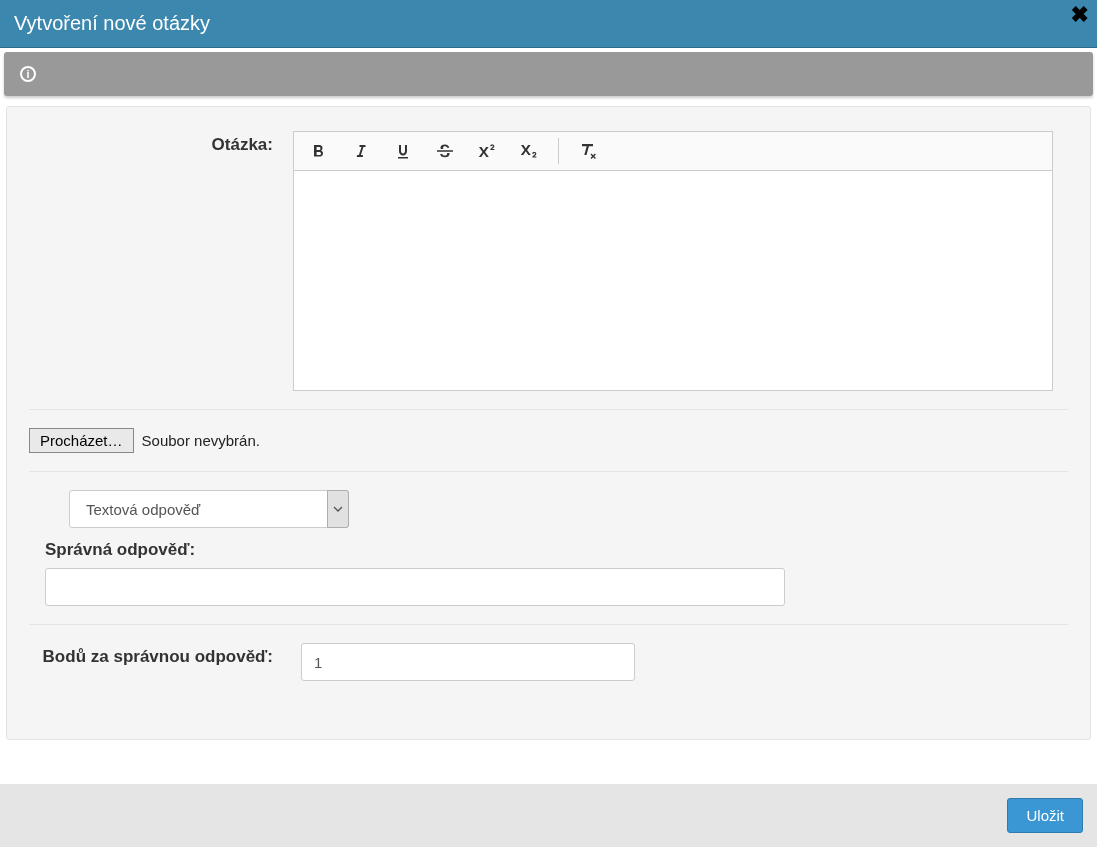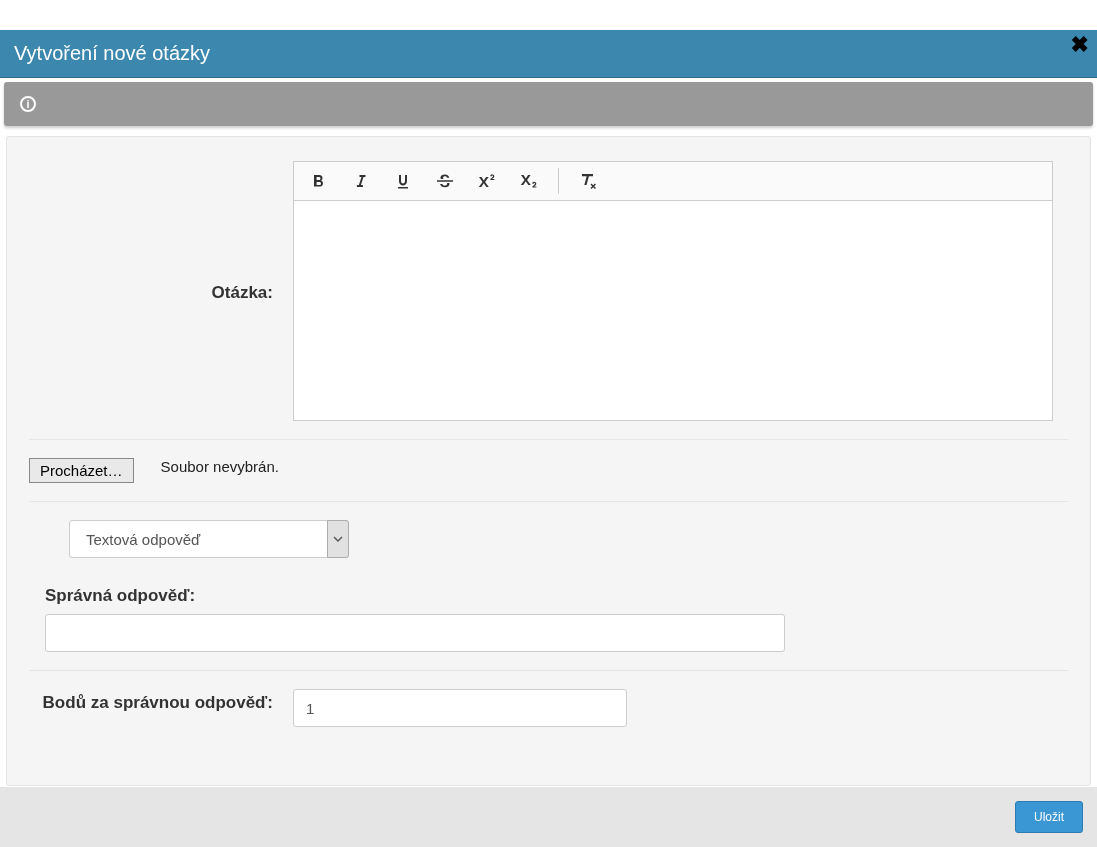--- a/index.html
+++ b/index.html
@@ -13,21 +13,20 @@
     overflow: hidden;
     position: relative;
   }
   .modal-header {
     background: #3b87ad;
     color: #fff;
     padding: 12px 14px;
     font-size: 20px;
     position: relative;
     border-bottom: 1px solid #2e6a8a;
-    margin-top: 30px;
   }
   .close-icon {
     position: absolute;
     right: 8px;
     top: 4px;
     font-size: 22px;
     font-weight: bold;
     color: #000;
     cursor: pointer;
     line-height: 1;
@@ -66,21 +65,21 @@
     border-radius: 3px;
     padding: 18px 22px 40px 22px;
     margin: 0 2px;
   }
   .form-row {
     display: flex;
     align-items: flex-start;
     padding: 18px 0;
     border-bottom: 1px solid #e5e5e5;
   }
-  .form-row:last-child { border-bottom: none; }
+  .form-row:last-child { border-bottom: none; gap: 8px; }
   .form-row.no-border { border-bottom: none; }
   .form-label {
     width: 264px;
     text-align: right;
     font-weight: bold;
     color: #333;
     font-size: 17px;
     padding-right: 20px;
     padding-top: 4px;
     flex-shrink: 0;
@@ -115,21 +114,22 @@
   }
   .editor-content {
     border: 1px solid #ccc;
     border-top: none;
     background: #fff;
     min-height: 220px;
     padding: 6px;
   }
   .file-row {
     display: flex;
-    gap: 27px;
+    align-items: center;
+    gap: 8px;
   }
   .browse-btn {
     background: #e9e9e9;
     border: 1px solid #888;
     padding: 3px 10px;
     font-size: 15px;
     cursor: pointer;
     color: #000;
     font-family: inherit;
   }
@@ -166,21 +166,21 @@
     justify-content: center;
     pointer-events: none;
     border-top-right-radius: 3px;
     border-bottom-right-radius: 3px;
   }
   .select-arrow svg { width: 10px; height: 6px; }
   .sub-label {
     font-weight: bold;
     font-size: 17px;
     color: #333;
-    margin: 28px 0 8px 16px;
+    margin: 12px 0 8px 16px;
   }
   .text-input {
     width: 100%;
     max-width: 740px;
     border: 1px solid #ccc;
     height: 38px;
     padding: 6px 12px;
     font-size: 15px;
     border-radius: 3px;
     margin-left: 16px;
@@ -202,21 +202,21 @@
     background: #e5e5e5;
     padding: 14px 14px;
     text-align: right;
   }
   .save-btn {
     background: #3b97d3;
     color: #fff;
     border: 1px solid #2e7bb0;
     border-radius: 3px;
     padding: 8px 18px;
-    font-size: 12px;
+    font-size: 15px;
     cursor: pointer;
   }
   
   .ico { display:inline-block; }
 </style>
 </head>
 <body>
 
 <div class="modal-header">
   <span>Vytvoření nové otázky</span>
@@ -224,21 +224,21 @@
 </div>
 
 <div class="modal-body">
 
   <div class="alert-info">
     <span class="info-icon">i</span>
   </div>
 
   <div class="form-panel">
 
-    <div class="form-row" style="padding-top:6px;align-items:center;">
+    <div class="form-row" style="padding-top:6px;">
       <div class="form-label">Otázka:</div>
       <div class="form-control-area">
         <div class="editor-toolbar">
           <span class="toolbar-btn">
             <svg class="ico" width="16" height="16" viewBox="0 0 16 16">
                 <path d="M3 2h5.2c2 0 3.3 1 3.3 2.9 0 1.3-.7 2.2-1.7 2.6 1.3.3 2.2 1.3 2.2 2.9 0 2.1-1.5 3.1-3.7 3.1H3V2zm2.6 2v3h2.3c1 0 1.6-.6 1.6-1.5S8.9 4 7.9 4H5.6zm0 5v3.1h2.6c1.1 0 1.8-.6 1.8-1.55S9.3 9 8.2 9H5.6z" fill="#333"></path>
               </svg>
           </span>
           <span class="toolbar-btn">
             <svg class="ico" width="16" height="16" viewBox="0 0 16 16">

